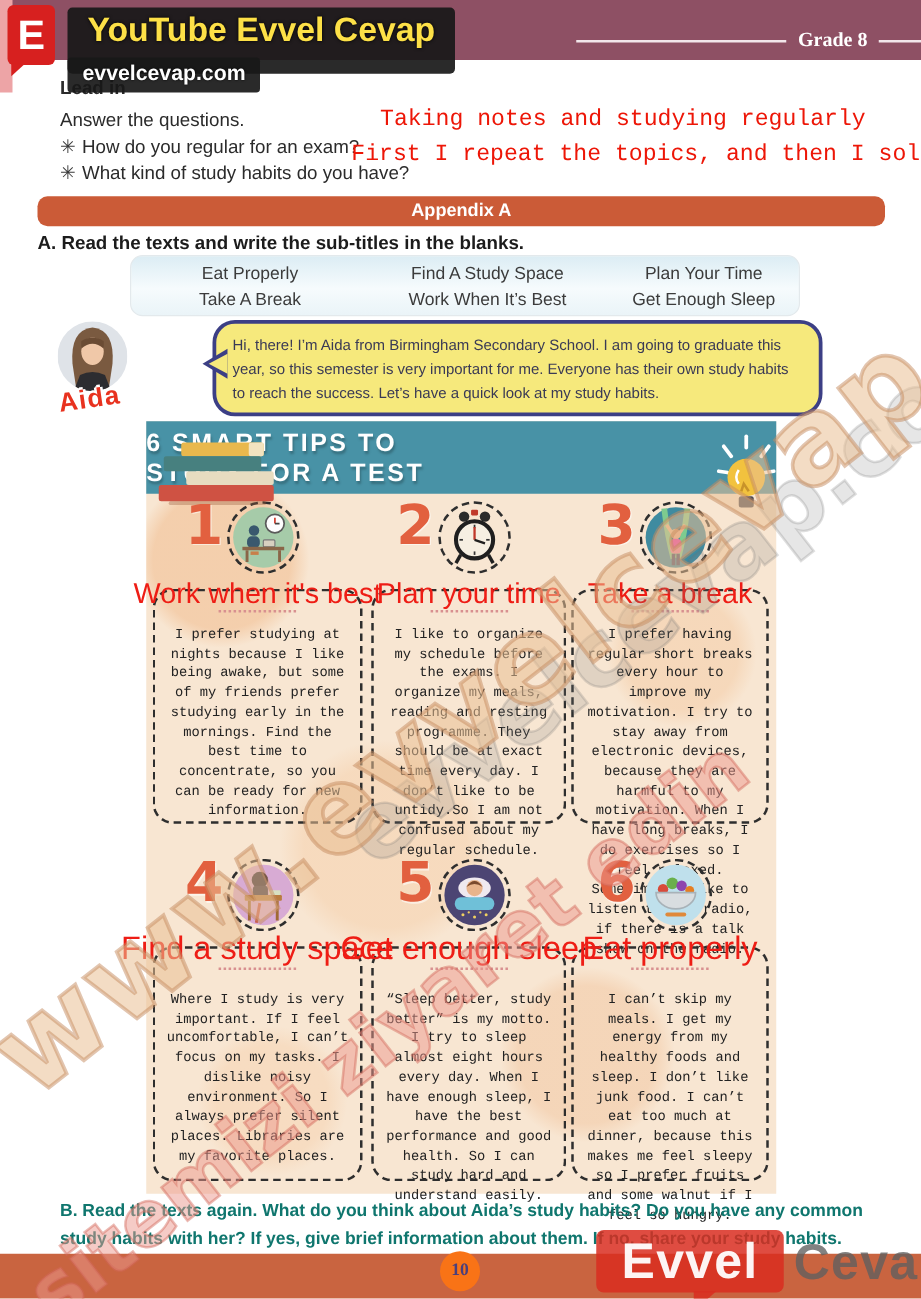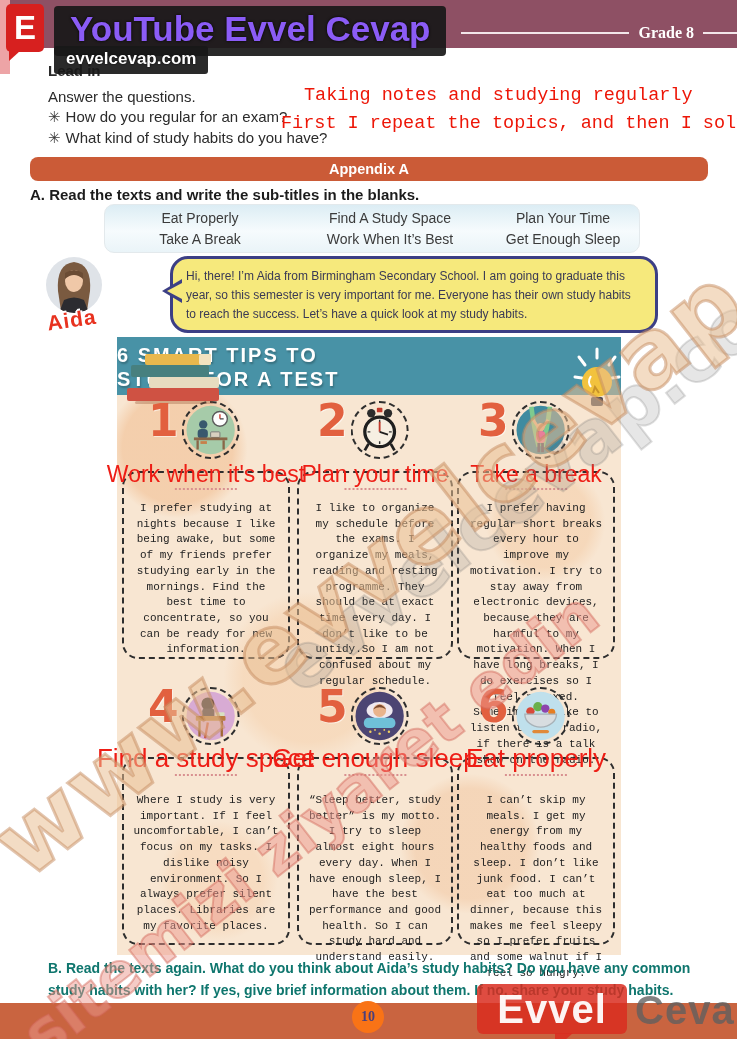--- a/index.html
+++ b/index.html
@@ -8,22 +8,22 @@
   
   .banner{position:absolute;left:0;top:0;width:737px;height:48px;background:#8E5064;}
   .grade-wrap{position:absolute;top:24px;right:0;display:flex;align-items:center;gap:9px;z-index:2;}
   .grade-line-l{width:168px;height:2px;background:#f2e6ea;}
   .grade-line-r{width:34px;height:2px;background:#f2e6ea;}
   .grade-text{color:#fff;font-family:"Liberation Serif",serif;font-weight:700;font-size:16px;}
   .logo-backdrop{position:absolute;left:0;top:0;width:10px;height:74px;background:#eda4a6;}
   .logo-e{position:absolute;left:6px;top:4px;width:38px;height:48px;background:#D7201F;border-radius:5px;
           color:#fff;font-size:33px;font-weight:800;display:flex;align-items:center;justify-content:center;z-index:4;}
   .logo-e::after{content:"";position:absolute;left:3px;bottom:-9px;border-left:11px solid #D7201F;border-bottom:10px solid transparent;}
-  .yt-box{position:absolute;left:54px;top:6px;background:rgba(24,24,24,0.92);color:#8b5cf6;font-size:35px;font-weight:700;
-          padding:3px 16px 7px;border-radius:4px;z-index:3;text-shadow:0 0 3px #000;}
+  .yt-box{position:absolute;left:54px;top:6px;background:rgba(24,24,24,0.92);color:#fde047;font-size:27px;font-weight:700;
+          padding:3px 16px 19px;border-radius:4px;z-index:3;text-shadow:0 0 3px #000;}
   .site-box{position:absolute;left:54px;top:46px;background:rgba(24,24,24,0.92);color:#fff;font-size:17px;font-weight:700;
           padding:3px 12px 5px;border-radius:3px;z-index:4;text-shadow:0 0 2px #000;}
   
   .lead-in{position:absolute;left:48px;top:62px;font-size:15px;font-weight:700;color:#2b2b2b;z-index:1;}
   .answer-inst{position:absolute;left:48px;top:88px;font-size:15px;color:#2b2b2b;}
   .q1{position:absolute;left:48px;top:108px;font-size:15px;color:#2b2b2b;}
   .q2{position:absolute;left:48px;top:129px;font-size:15px;color:#2b2b2b;}
   .star{margin-right:5px;color:#3a3a3a;}
   .ans-red{position:absolute;color:#ED1607;font-size:18.5px;white-space:nowrap;font-family:Liberation Mono, monospace;}
   .ans1{left:304px;top:85px;}

